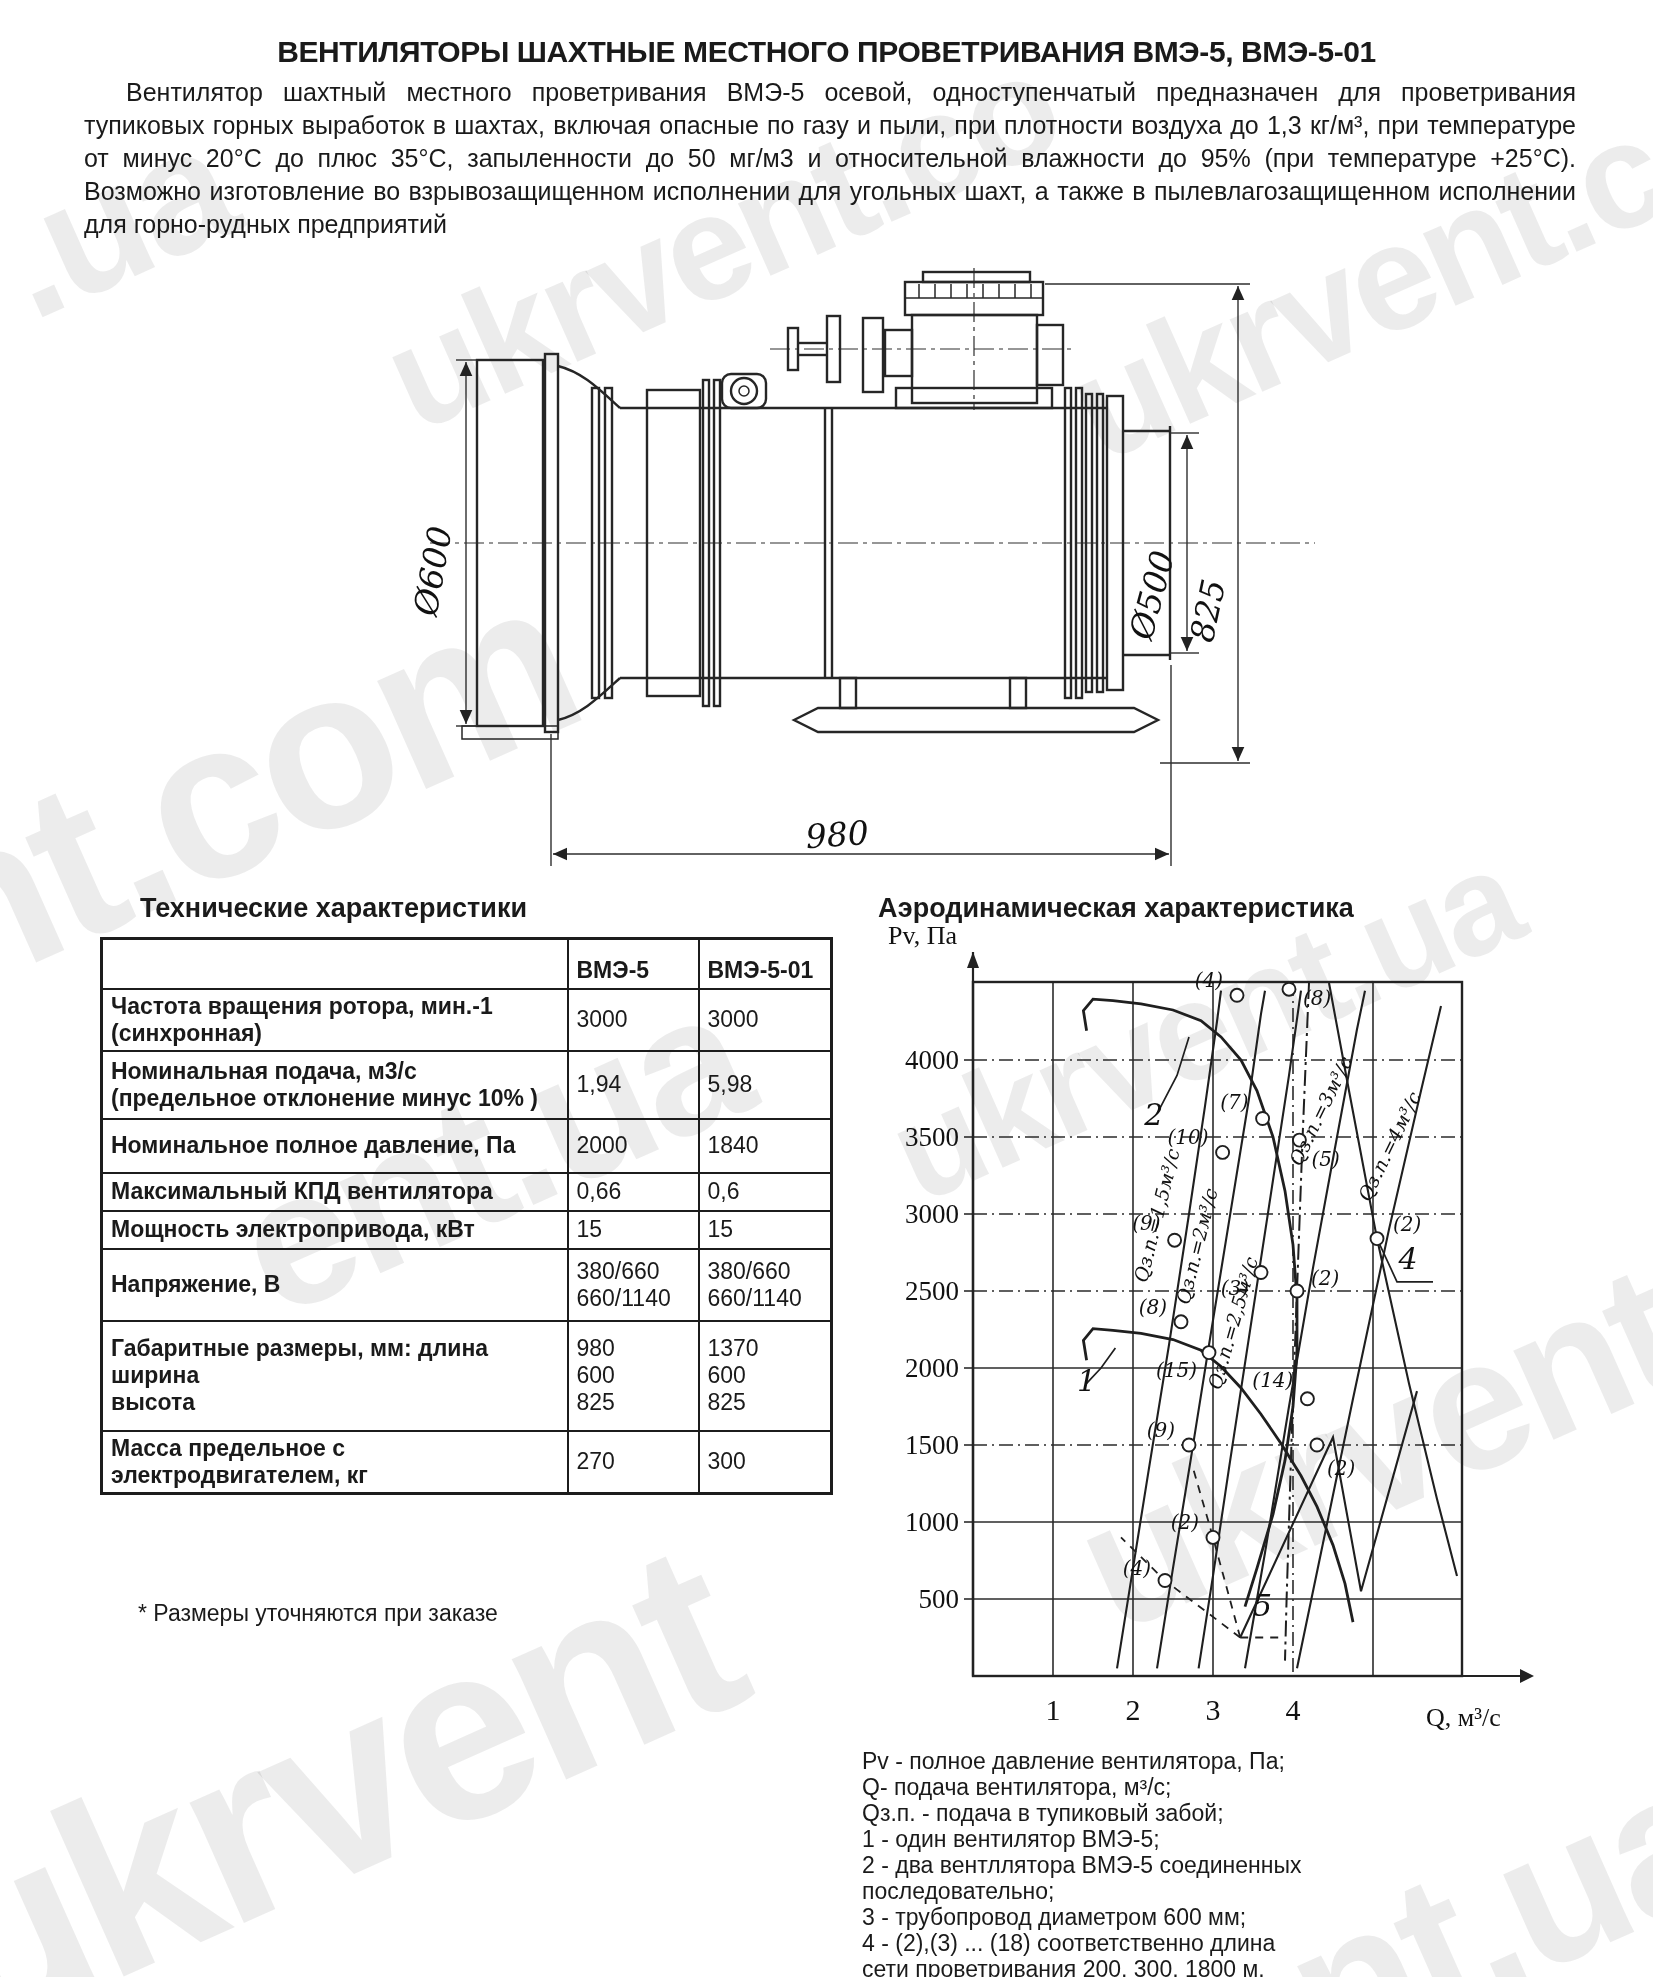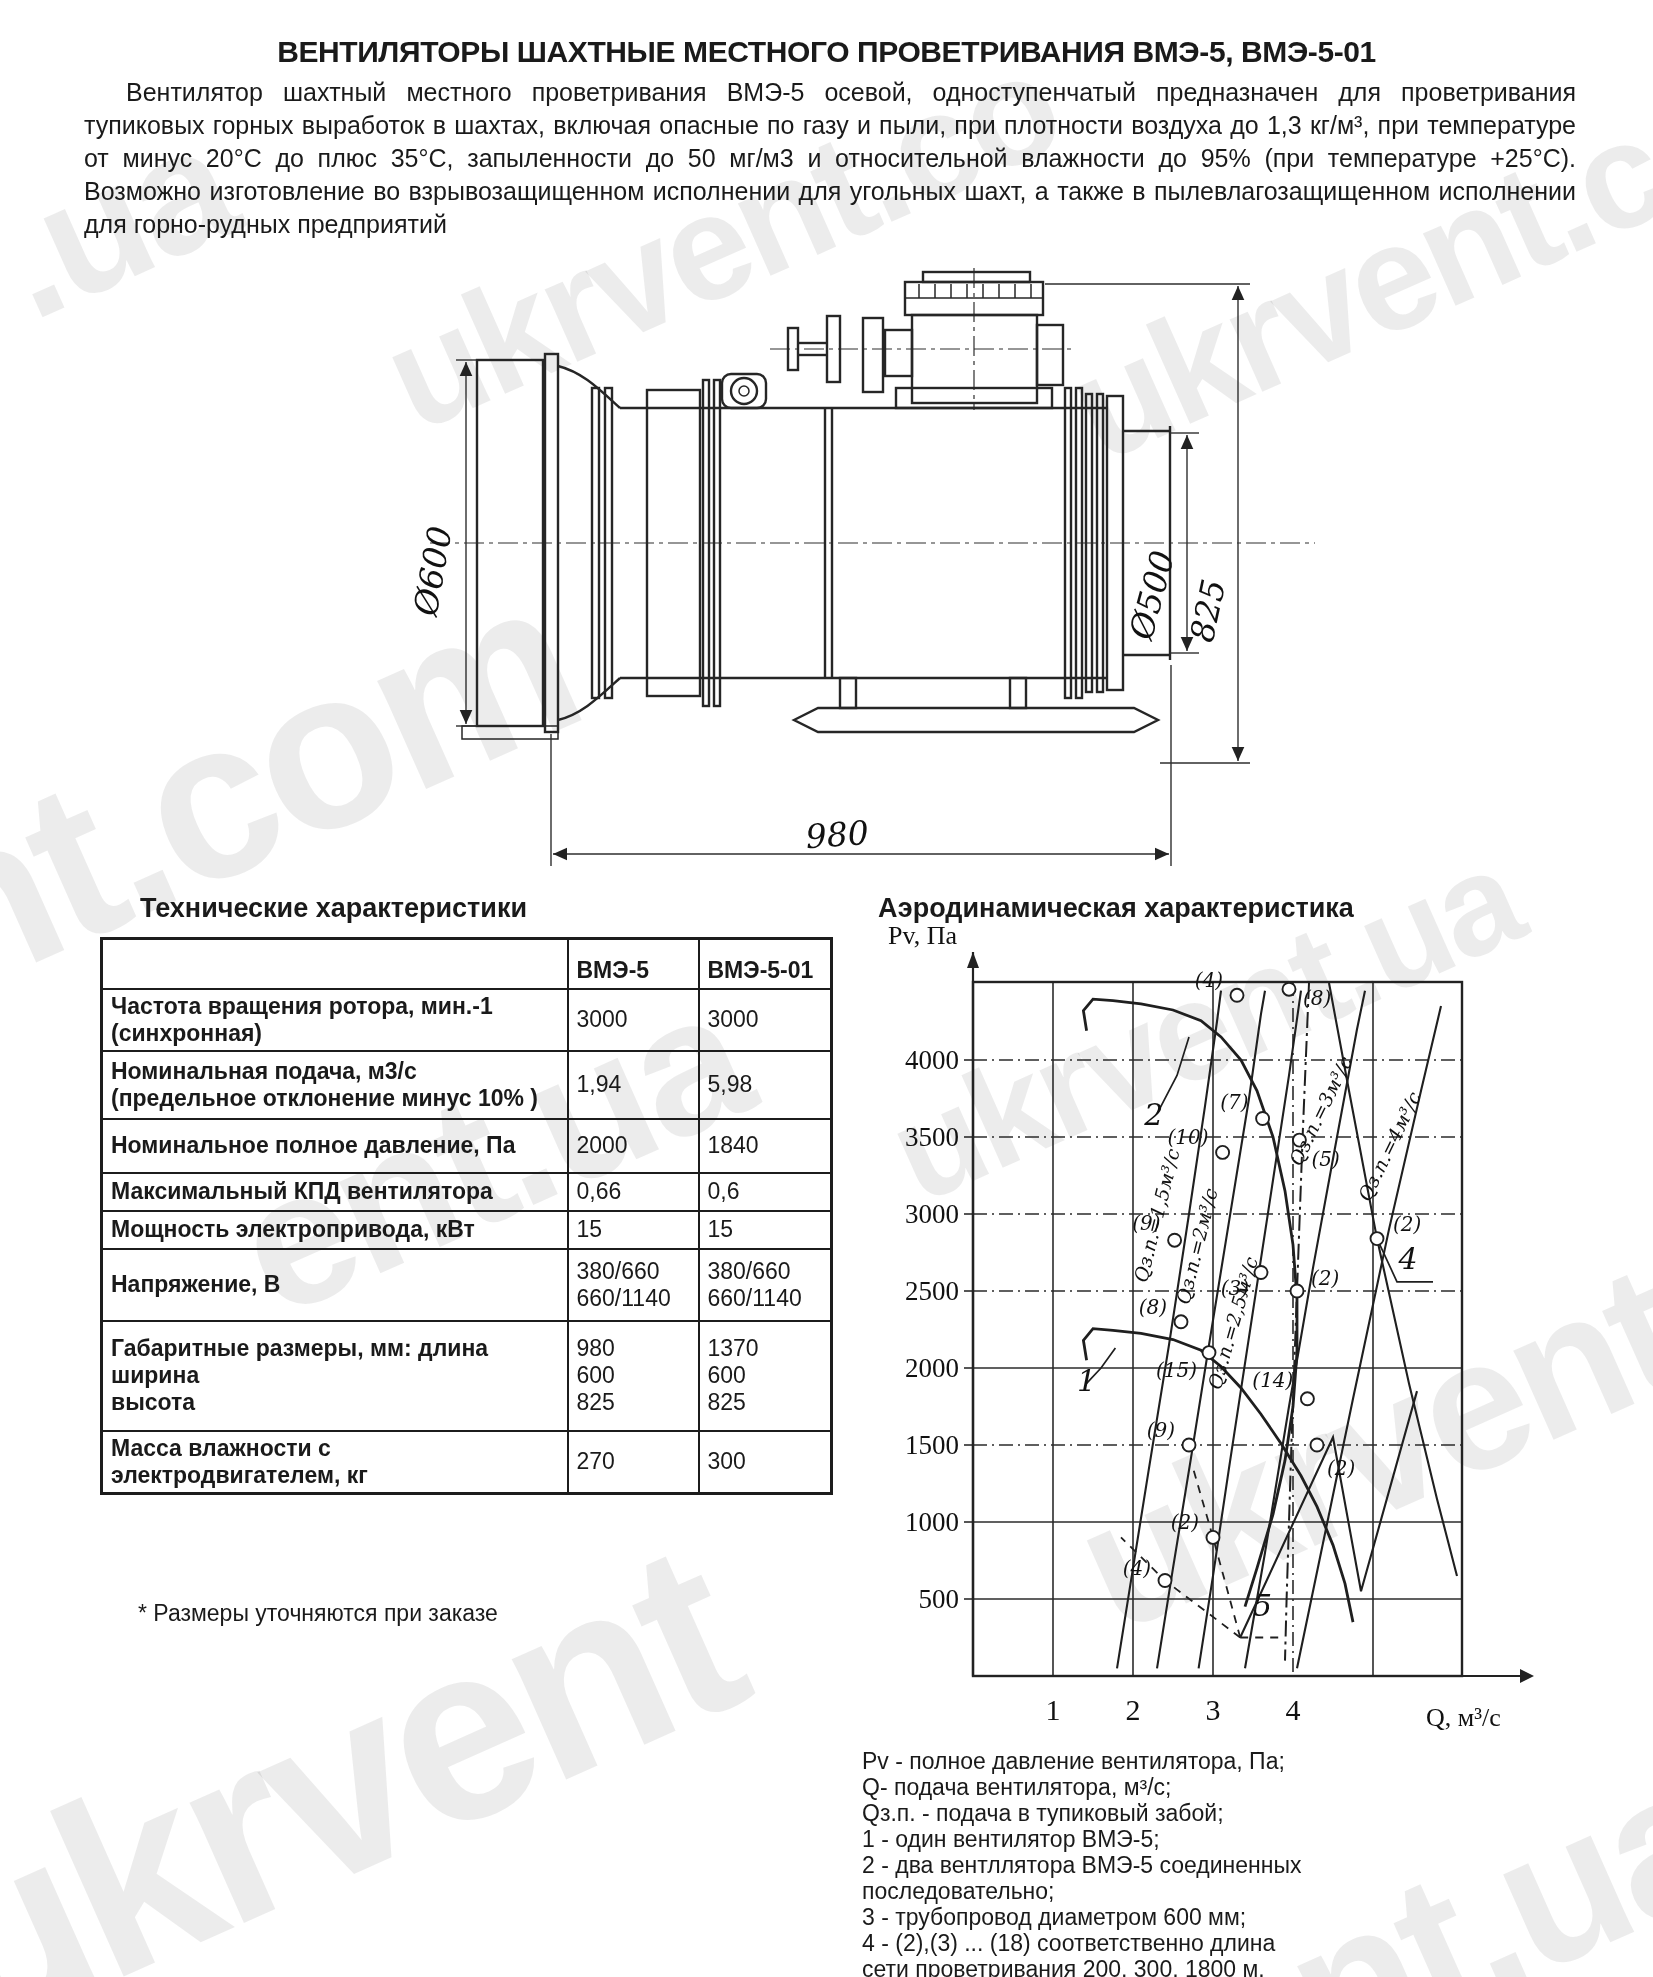--- a/index.html
+++ b/index.html
@@ -216,21 +216,21 @@
 ширина
 высота</td>
             <td class="val">980
 600
 825</td>
             <td class="val">1370
 600
 825</td>
           </tr>
           <tr style="height: 62px;">
-            <td class="lbl">Масса влажности с
+            <td class="lbl">Масса предельное с
 электродвигателем, кг</td>
             <td class="val">270</td>
             <td class="val">300</td>
           </tr>
         </tbody>
     </table>
 
     <div class="footnote">* Размеры уточняются при заказе</div>
 
     <div class="sec-heading" style="left:878px;top:893px;position:absolute;">Аэродинамическая характеристика</div>

